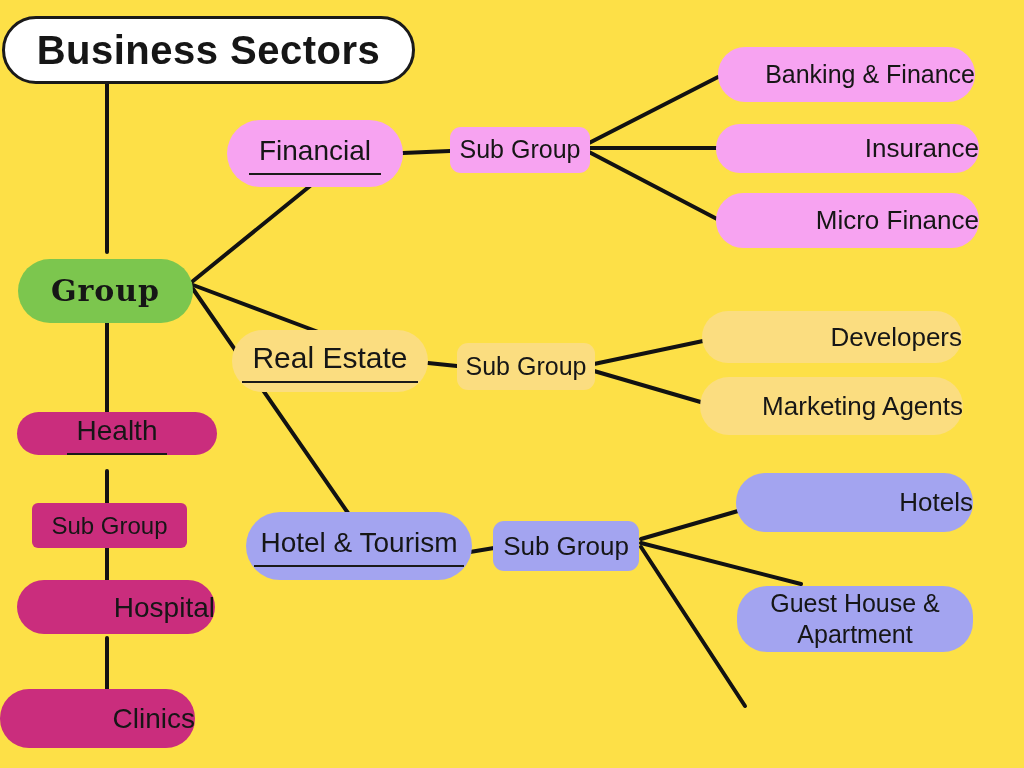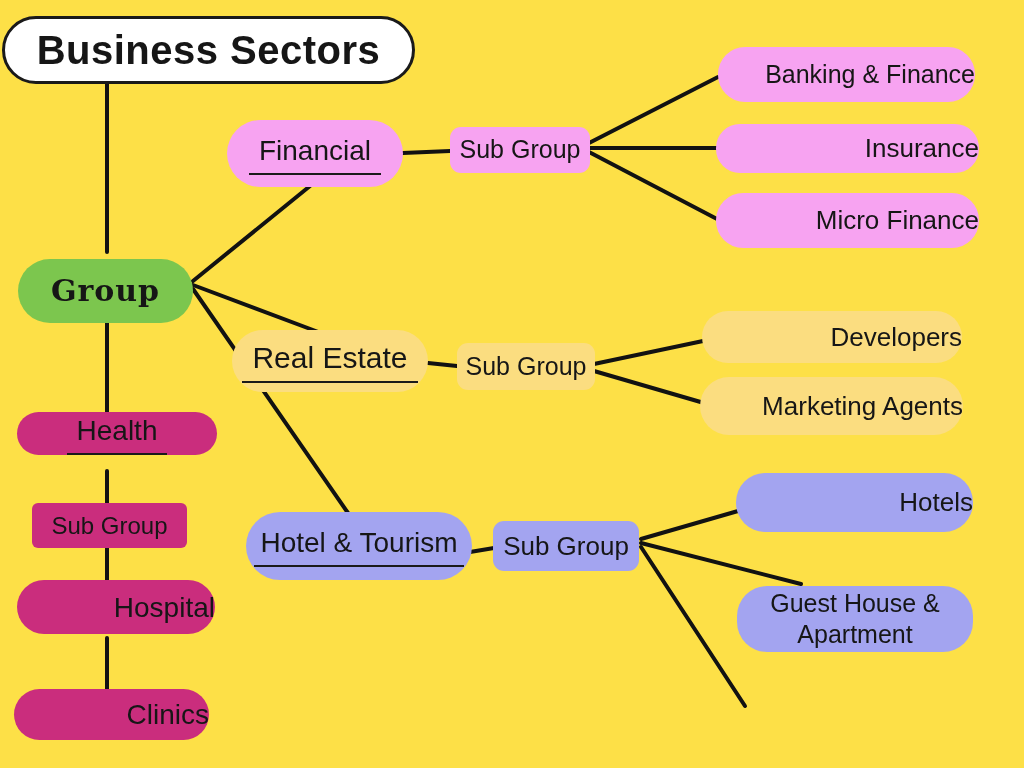--- a/index.html
+++ b/index.html
@@ -109,17 +109,17 @@
 
   <div class="node magenta branch" style="left:17px;top:412px;width:200px;height:43px;border-radius:29px;">
     <span class="u">Health</span>
   </div>
   <div class="node magenta subgroup" style="left:32px;top:503px;width:155px;height:45px;border-radius:6px;font-size:24px;">
     <span>Sub Group</span>
   </div>
   <div class="node magenta leaf" style="left:17px;top:580px;width:198px;height:54px;border-radius:29px;font-size:28px;">
     <span>Hospital</span>
   </div>
-  <div class="node magenta leaf" style="left:14px;top:689px;width:195px;height:51px;border-radius:29px;font-size:28px;">
+  <div class="node magenta leaf" style="left:0;top:689px;width:195px;height:59px;border-radius:29px;font-size:28px;">
     <span>Clinics</span>
   </div>
 
 </div>
 
 </body></html>

